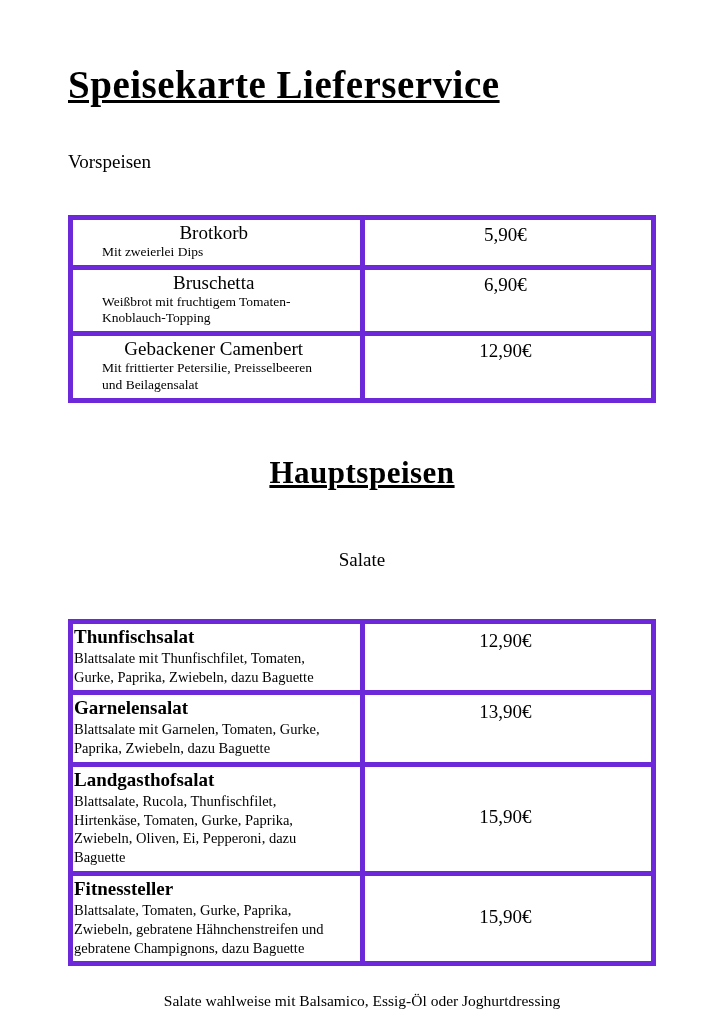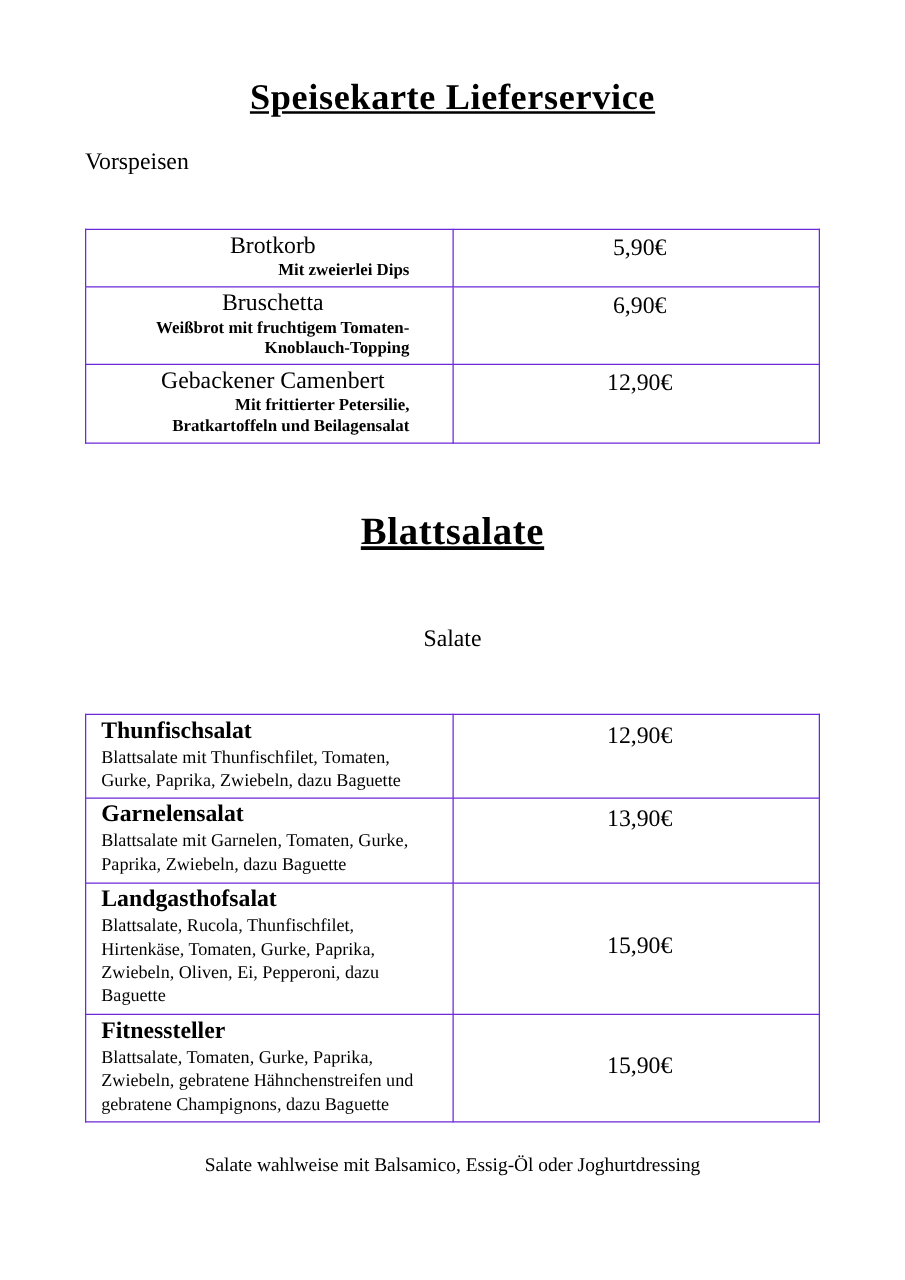--- a/index.html
+++ b/index.html
@@ -14,57 +14,56 @@
     color: #000000;
     overflow: hidden;
   }
   .page {
     width: 724px;
     height: 1024px;
     padding: 62px 68px 0 68px;
     position: relative;
   }
   .main-title {
-    text-align: center;
-    font-size: 29px;
+    text-align: left;
+    font-size: 39px;
     font-weight: bold;
     text-decoration: underline;
-    margin-bottom: 24px;
+    margin-bottom: 44px;
     letter-spacing: 0.5px;
   }
   .section-sub {
     text-align: left;
     font-size: 19px;
     margin-bottom: 42px;
   }
   table.menu-table {
     width: 100%;
     border-collapse: collapse;
     table-layout: fixed;
   }
   table.menu-table td {
-    border: 1px solid #6d28d9;
+    border: 5px solid #6d28d9;
     vertical-align: top;
-    padding: 2px 6px 4px 12px;
+    padding: 2px 6px 4px 1px;
   }
   table.menu-table .col-item { width: 50%; }
   table.menu-table .col-price { width: 50%; }
 
   
   .t-vorspeisen .item-name {
     text-align: center;
     font-size: 19px;
     line-height: 1.15;
   }
   .t-vorspeisen .item-desc {
-    text-align: right;
+    text-align: left;
     font-size: 13.5px;
     line-height: 1.25;
     padding: 0 28px;
-    font-weight: bold;
   }
   .t-vorspeisen .price-cell {
     text-align: center;
     font-size: 19px;
     padding-top: 4px;
   }
 
   
   .main-title-2 {
     text-align: center;
@@ -136,28 +135,28 @@
       <tr>
         <td class="col-item">
           <div class="item-name">Bruschetta</div>
           <div class="item-desc">Weißbrot mit fruchtigem Tomaten-Knoblauch-Topping</div>
         </td>
         <td class="col-price price-cell">6,90€</td>
       </tr>
       <tr>
         <td class="col-item">
           <div class="item-name">Gebackener Camenbert</div>
-          <div class="item-desc">Mit frittierter Petersilie, Bratkartoffeln und Beilagensalat</div>
+          <div class="item-desc">Mit frittierter Petersilie, Preisselbeeren und Beilagensalat</div>
         </td>
         <td class="col-price price-cell">12,90€</td>
       </tr>
     </tbody>
   </table>
 
-  <h1 class="main-title-2">Blattsalate</h1>
+  <h1 class="main-title-2">Hauptspeisen</h1>
 
   <div class="section-sub-2">Salate</div>
 
   <table class="menu-table t-salate">
     <tbody>
       <tr>
         <td class="col-item">
           <div class="item-name">Thunfischsalat</div>
           <div class="item-desc">Blattsalate mit Thunfischfilet, Tomaten, Gurke, Paprika, Zwiebeln, dazu Baguette</div>
         </td>

